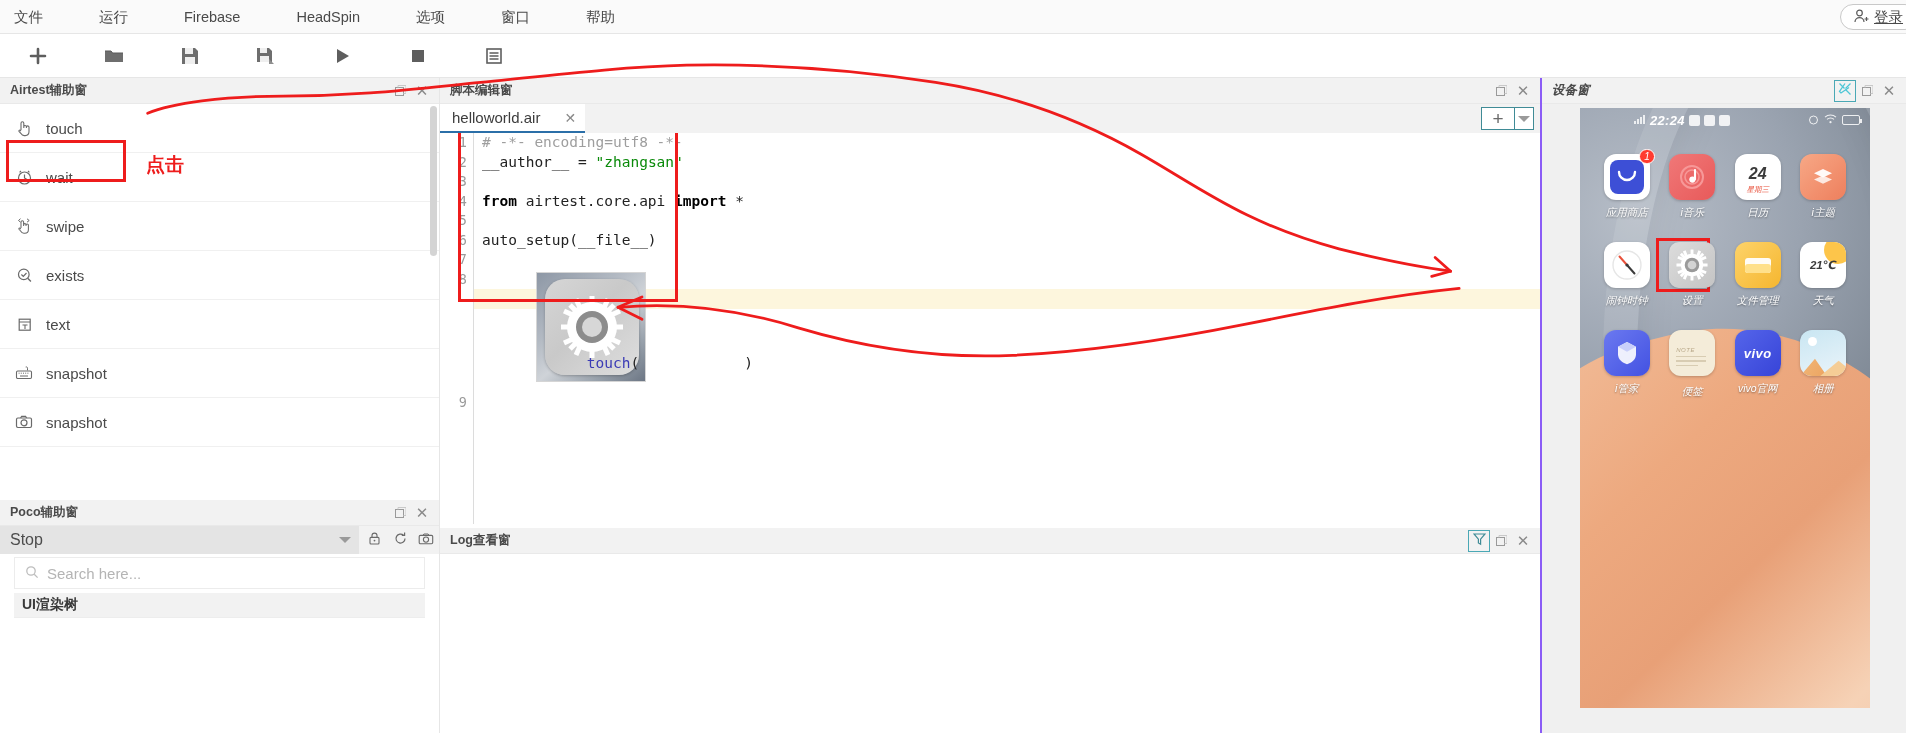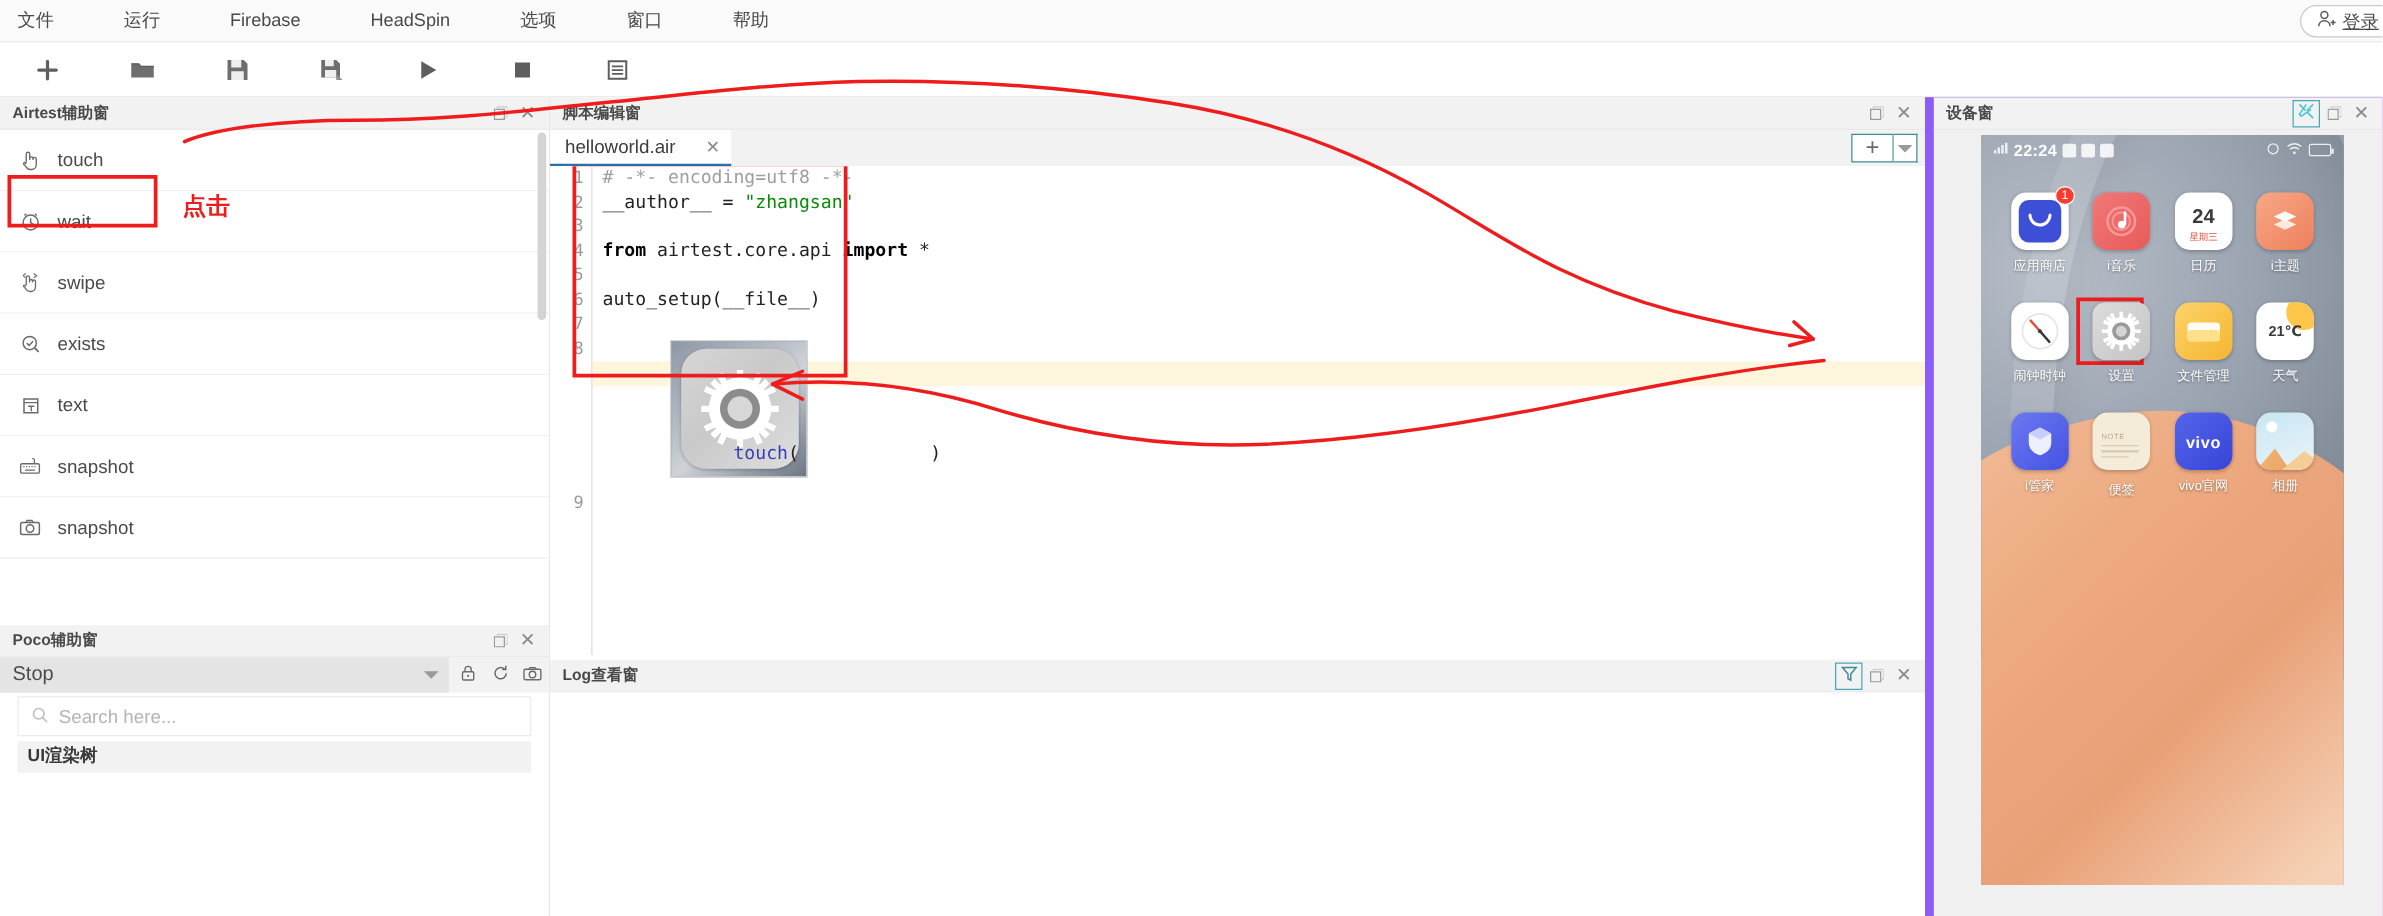--- a/index.html
+++ b/index.html
@@ -169,21 +169,21 @@
     background: linear-gradient(135deg,#d6d6d6 0%,#c9c9c9 45%,#dedede 100%);
     box-shadow: 0 1px 3px rgba(0,0,0,.25);
     display: flex; align-items: center; justify-content: center;
   }
 
   
   #log-panel { left: 440px; top: 528px; width: 1100px; height: 205px; }
   .log-body { height: 178px; background: #ffffff; }
 
   
-  #device-panel { left: 1540px; top: 78px; width: 366px; height: 655px; border-left: 7px solid #8b5cf6; background:#6d28d9; }
+  #device-panel { left: 1540px; top: 78px; width: 366px; height: 655px; border-left: 2px solid #8b5cf6; background:#5eead4;font-style:italic; }
   .device-stage {
     position: relative; width: 366px; height: 629px; background: #f0f0f0;
     display: flex; justify-content: center; padding-top: 4px;
   }
   .phone {
     position: relative; width: 290px; height: 600px; overflow: hidden;
     background:
       radial-gradient(circle at 20% 18%, #b7bec8 0%, #9aa3b0 30%, #7e8894 55%, #6f7884 70%),
       linear-gradient(160deg,#9aa3b0,#7c8694);
   }
@@ -200,21 +200,21 @@
     transform: rotate(-8deg); opacity: .75;
   }
   .wall-arc {
     position: absolute; left: 8%; top: -18%; width: 120%; height: 120%;
     border-radius: 50%;
     border: 34px solid rgba(255,255,255,0.10);
     box-shadow: inset 0 0 40px rgba(0,0,0,.08);
   }
   .statusbar {
     position: relative; height: 24px; display: flex; align-items: center;
-    padding: 0 10px; color: #ffffff; font-size: 11.5px; z-index: 4;
+    padding: 0 10px; color: #ffffff; font-size: 11.5px; z-index: 4; margin-left: 44px;
   }
   .sb-left { display: flex; align-items: center; gap: 4px; }
   .sb-right { margin-left: auto; display: flex; align-items: center; gap: 5px; }
   .sb-clock { font-weight: bold; font-size: 13px; letter-spacing: .3px; }
   .sb-ico { width: 11px; height: 11px; background: rgba(255,255,255,.85); border-radius: 2px; }
   .battery { width: 18px; height: 10px; border: 1px solid rgba(255,255,255,.85); border-radius: 2px; position: relative; }
   .battery::after { content:""; position:absolute; right:-3px; top:3px; width:2px; height:4px; background:rgba(255,255,255,.85); }
 
   .grid {
     position: relative; z-index: 4; padding: 22px 14px 0 14px;

